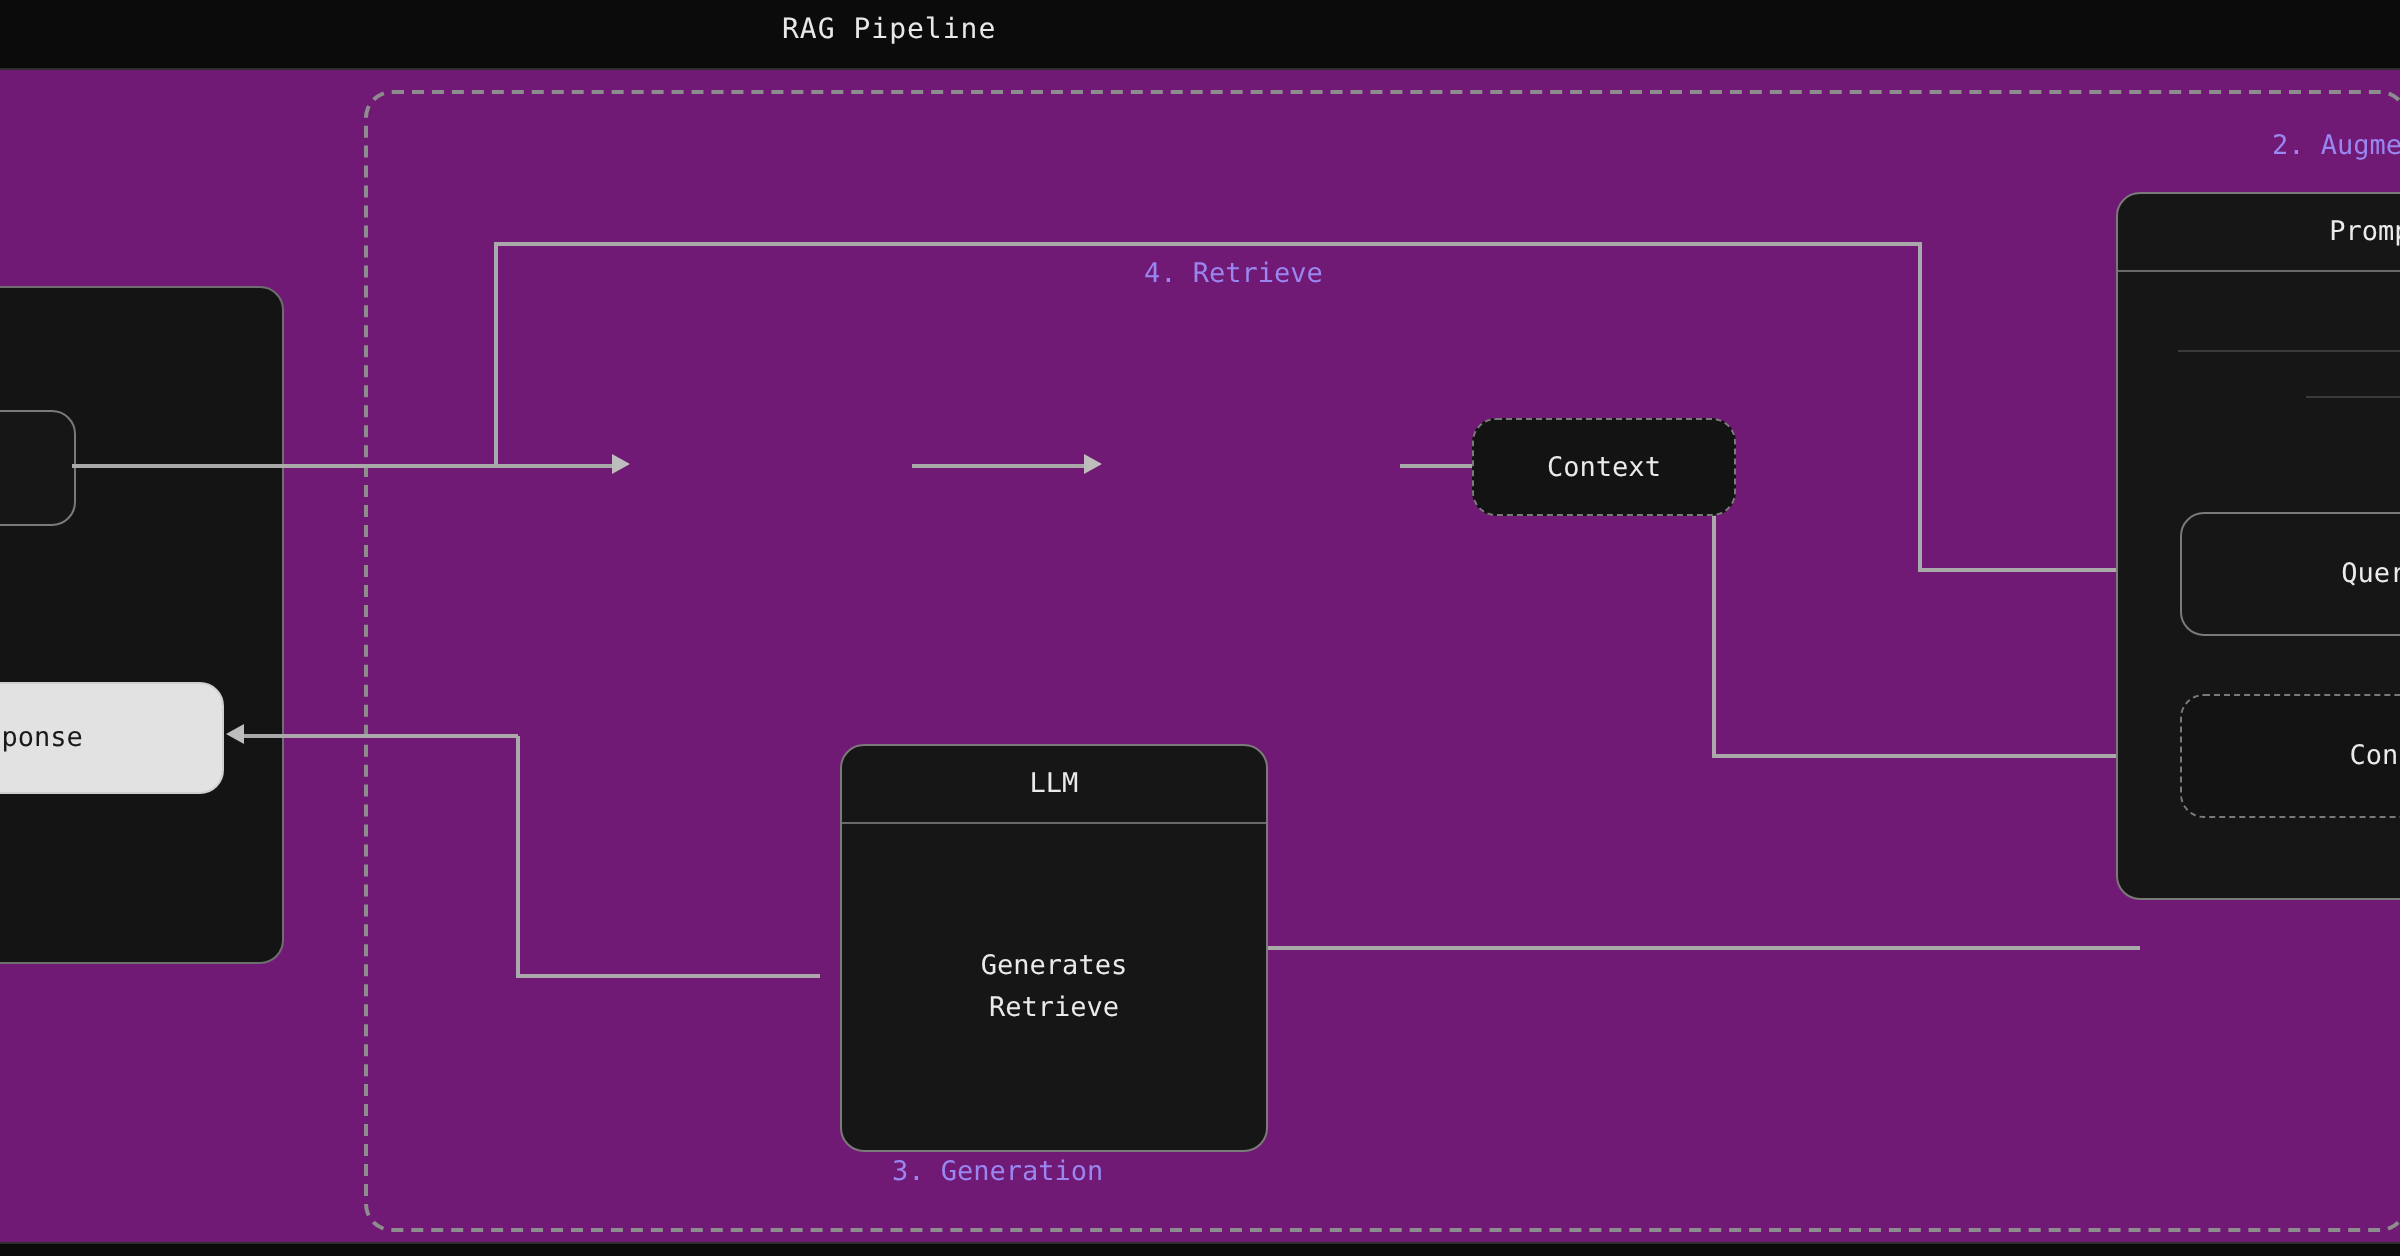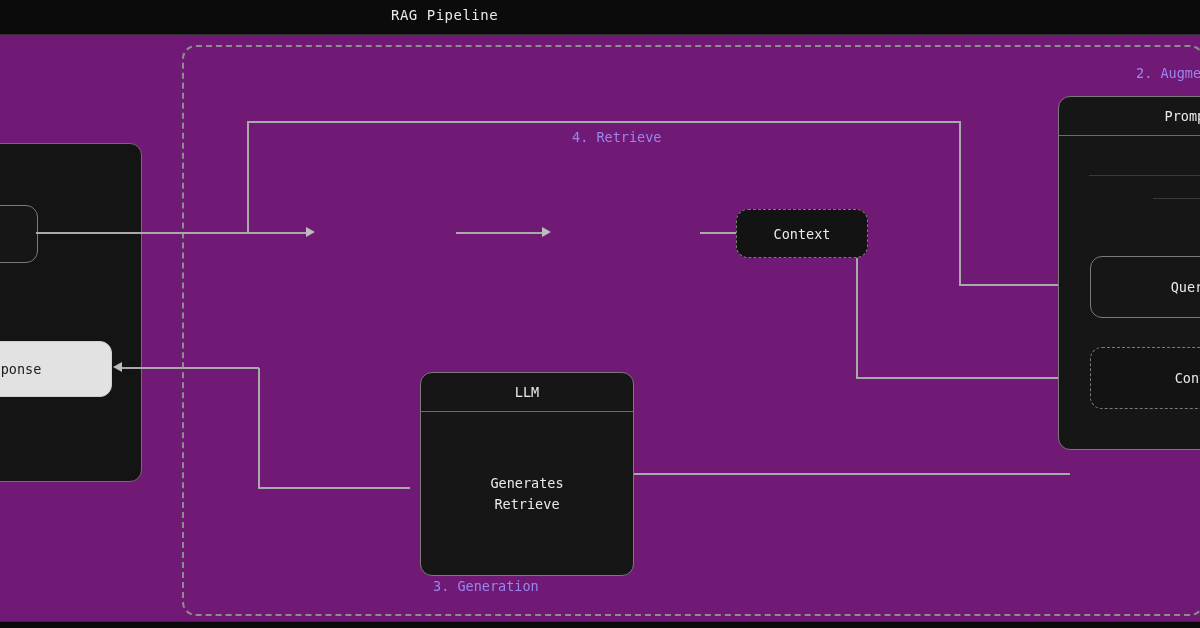--- a/index.html
+++ b/index.html
@@ -97,21 +97,21 @@
 
 
   <div class="node dashed" style="left:736px;top:209px;width:130px;height:47px;">Context</div>
 
   <div class="titled" style="left:420px;top:372px;width:212px;height:202px;">
     <div class="hd">LLM</div>
     <div class="bd">Generates
 Retrieve</div>
   </div>
 
-  <div class="steplabel" style="left:433px;top:578px;text-align:right;">3. Generation</div>
+  <div class="steplabel" style="left:446px;top:578px;text-align:right;">3. Generation</div>
 
   <div class="node filled" style="left:-78px;top:341px;width:188px;height:54px;">sponse</div>
 
   <div class="steplabel" style="left:1136px;top:65px;">2. Augme</div>
 
   <div class="titled" style="left:1058px;top:96px;width:260px;height:352px;">
     <div class="hd" style="justify-content:center;">Prompt</div>
   </div>
   <div class="rule" style="left:1089px;top:175px;width:190px;"></div>
   <div class="rule" style="left:1153px;top:198px;width:126px;"></div>

